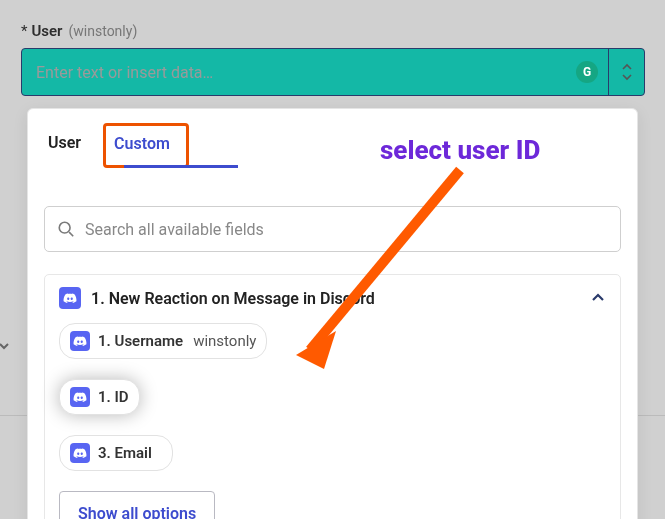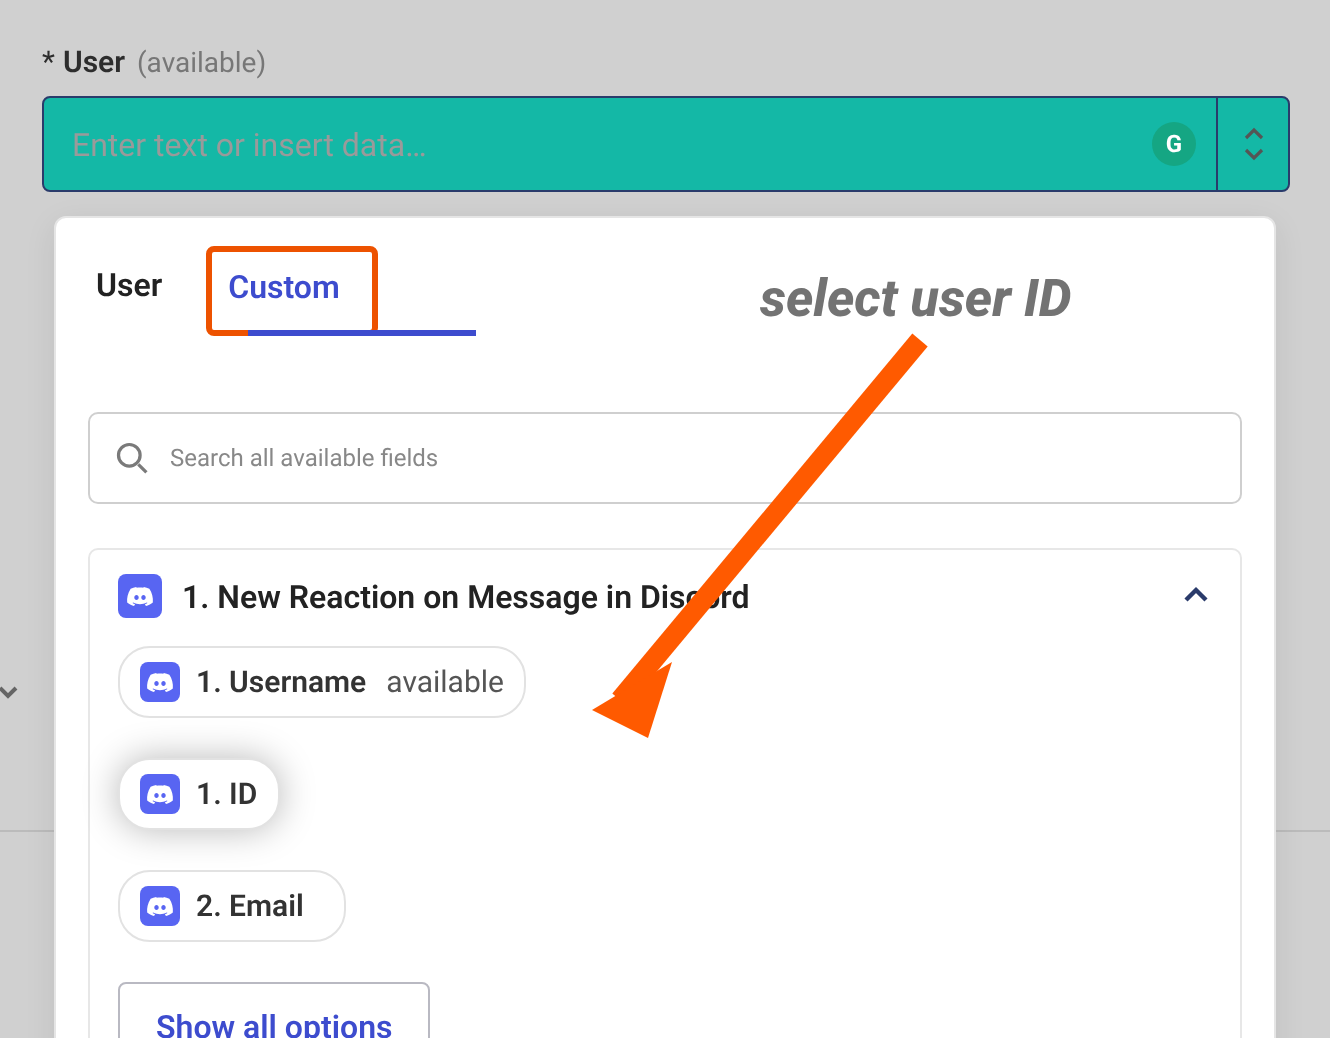--- a/index.html
+++ b/index.html
@@ -23,21 +23,21 @@
   .popup { position: absolute; left: 27px; right: 27px; top: 108px; background: #fff; border: 1px solid #e5e5e5; border-radius: 6px; box-shadow: 0 4px 16px rgba(0,0,0,0.08); z-index: 3; padding-bottom: 18px; }
 
   .tabs { display: flex; gap: 18px; padding: 14px 16px 0 16px; align-items: center; }
   .tab { font-size: 16px; font-weight: 600; color: #222; padding: 8px 4px 14px 4px; cursor: pointer; }
   .tab.custom { color: #3d4cce; padding: 8px 16px 12px 8px; border: 3px solid #ed5200; border-radius: 4px; position: relative; }
   .tab-underline { position: absolute; left: 97px; right: auto; width: 110px; bottom: -3px; height: 3px; background: #3d4cce; z-index: 1; }
 
   .popup-inner { padding: 38px 16px 0 16px; }
 
   .search-box { display: flex; align-items: center; border: 1px solid #cfcfcf; border-radius: 5px; height: 46px; padding: 0 12px; gap: 10px; }
-  .search-box input { border: none; outline: none; flex: 1; font-size: 12px; color: #333; background: transparent; }
+  .search-box input { border: none; outline: none; flex: 1; font-size: 16px; color: #333; background: transparent; }
   .search-box input::placeholder { color: #888; }
   .search-ico { width: 18px; height: 18px; }
 
   .card { margin-top: 22px; border: 1px solid #e7e7e7; border-radius: 5px; padding: 12px 14px 14px 14px; }
   .card-head { display: flex; align-items: center; gap: 10px; cursor: pointer; }
   .discord-ico { width: 22px; height: 22px; background: #5865f2; border-radius: 4px; display: flex; align-items: center; justify-content: center; flex-shrink: 0; }
   .discord-ico svg { width: 14px; height: 11px; fill: #fff; }
   .card-title { font-size: 16px; font-weight: 600; color: #222; flex: 1; }
   .chevron-up { width: 16px; height: 16px; }
 
@@ -47,41 +47,41 @@
   .chip .label { font-weight: 600; color: #333; }
   .chip .value { color: #555; margin-left: 2px; }
   .chip.highlight { box-shadow: 0 0 18px rgba(0,0,0,0.28); position: relative; z-index: 5; }
 
   .show-all { margin-top: 20px; }
   .show-all-btn { border: 1px solid #b9b9c2; background: #fff; color: #3d4cce; font-weight: 600; font-size: 16px; padding: 12px 18px; border-radius: 4px; cursor: pointer; }
 
   .side-chevron { position: absolute; left: -10px; top: 332px; width: 28px; height: 28px; z-index: 0; display: flex; align-items: center; justify-content: center; }
 
   .annotation { position: absolute; z-index: 10; pointer-events: none; }
-  .annotation-text { position: absolute; left: 380px; top: 135px; font-size: 26px; font-weight: 800; color: #737373; text-shadow: -1.5px -1.5px 0 #fff, 1.5px -1.5px 0 #fff, -1.5px 1.5px 0 #fff, 1.5px 1.5px 0 #fff, 0 2px 0 #fff, 2px 0 0 #fff; white-space: nowrap; font-style: italic; }
+  .annotation-text { position: absolute; left: 380px; top: 135px; font-size: 26px; font-weight: 800; color: #6d28d9; text-shadow: -1.5px -1.5px 0 #fff, 1.5px -1.5px 0 #fff, -1.5px 1.5px 0 #fff, 1.5px 1.5px 0 #fff, 0 2px 0 #fff, 2px 0 0 #fff; white-space: nowrap; }
   .arrow-svg { position: absolute; left: 290px; top: 155px; width: 200px; height: 230px; overflow: visible; }
 
   .bottom-line { position: absolute; left: 0; right: 0; top: 415px; height: 0; border-top: 1px solid #d9d9d9; z-index: 0; }
 </style>
 </head>
 <body>
 
 <div class="dim-overlay"></div>
 
 <div class="side-chevron">
   <svg viewBox="0 0 16 16" width="16" height="16" fill="none" stroke="#666" stroke-width="2">
       <polyline points="4,6 8,10 12,6"></polyline>
     </svg>
 </div>
 
 <div class="bottom-line"></div>
 
 <div class="field-wrap">
   <div class="field-label">
-    <span class="asterisk">*</span><span class="req">User</span><span class="required-text">(available)</span>
+    <span class="asterisk">*</span><span class="req">User</span><span class="required-text">(winstonly)</span>
   </div>
   <div class="input-row">
     <input class="text-input" placeholder="Enter text or insert data…" style="">
     <div class="grammarly">G</div>
     <div class="stepper">
       <svg viewBox="0 0 14 18" fill="none" stroke="#666" stroke-width="1.6">
           <polyline points="3,6 7,2 11,6"></polyline>
           <polyline points="3,12 7,16 11,12"></polyline>
         </svg>
     </div>
@@ -118,39 +118,39 @@
       </div>
 
       <div class="chips">
         <div class="chip">
           <span class="discord-ico">
               <svg viewBox="0 0 24 18">
                 <path d="M20 2c-1.5-.7-3.1-1.2-4.8-1.5l-.3.6c-1.9-.3-3.8-.3-5.8 0L8.8.5C7.1.8 5.5 1.3 4 2 1.4 6 .7 9.9 1 13.8c2 1.5 4 2.4 5.9 3l.9-1.5c-.8-.3-1.5-.6-2.2-1.1l.5-.4c3.8 1.8 8 1.8 11.8 0l.5.4c-.7.5-1.4.8-2.2 1.1l.9 1.5c1.9-.6 3.9-1.5 5.9-3 .4-4.5-.7-8.4-3-11.8zM9 11.5c-1 0-1.9-1-1.9-2.1S8 7.3 9 7.3s1.9 1 1.9 2.1S10 11.5 9 11.5zm6 0c-1 0-1.9-1-1.9-2.1s.9-2.1 1.9-2.1 1.9 1 1.9 2.1-.9 2.1-1.9 2.1z"></path>
               </svg>
             </span>
           <span class="label">1. Username</span>
-          <span class="value">available</span>
+          <span class="value">winstonly</span>
         </div>
         <div style="flex-basis:100%; height:0;"></div>
         <div class="chip highlight">
           <span class="discord-ico">
               <svg viewBox="0 0 24 18">
                 <path d="M20 2c-1.5-.7-3.1-1.2-4.8-1.5l-.3.6c-1.9-.3-3.8-.3-5.8 0L8.8.5C7.1.8 5.5 1.3 4 2 1.4 6 .7 9.9 1 13.8c2 1.5 4 2.4 5.9 3l.9-1.5c-.8-.3-1.5-.6-2.2-1.1l.5-.4c3.8 1.8 8 1.8 11.8 0l.5.4c-.7.5-1.4.8-2.2 1.1l.9 1.5c1.9-.6 3.9-1.5 5.9-3 .4-4.5-.7-8.4-3-11.8zM9 11.5c-1 0-1.9-1-1.9-2.1S8 7.3 9 7.3s1.9 1 1.9 2.1S10 11.5 9 11.5zm6 0c-1 0-1.9-1-1.9-2.1s.9-2.1 1.9-2.1 1.9 1 1.9 2.1-.9 2.1-1.9 2.1z"></path>
               </svg>
             </span>
           <span class="label">1. ID</span>
         </div>
         <div style="flex-basis:100%; height:0;"></div>
         <div class="chip">
           <span class="discord-ico">
               <svg viewBox="0 0 24 18">
                 <path d="M20 2c-1.5-.7-3.1-1.2-4.8-1.5l-.3.6c-1.9-.3-3.8-.3-5.8 0L8.8.5C7.1.8 5.5 1.3 4 2 1.4 6 .7 9.9 1 13.8c2 1.5 4 2.4 5.9 3l.9-1.5c-.8-.3-1.5-.6-2.2-1.1l.5-.4c3.8 1.8 8 1.8 11.8 0l.5.4c-.7.5-1.4.8-2.2 1.1l.9 1.5c1.9-.6 3.9-1.5 5.9-3 .4-4.5-.7-8.4-3-11.8zM9 11.5c-1 0-1.9-1-1.9-2.1S8 7.3 9 7.3s1.9 1 1.9 2.1S10 11.5 9 11.5zm6 0c-1 0-1.9-1-1.9-2.1s.9-2.1 1.9-2.1 1.9 1 1.9 2.1-.9 2.1-1.9 2.1z"></path>
               </svg>
             </span>
-          <span class="label">2. Email</span>
+          <span class="label">3. Email</span>
           <span class="value"></span>
         </div>
       </div>
 
       <div class="show-all">
         <button class="show-all-btn">Show all options</button>
       </div>
     </div>
   </div>
 </div>

